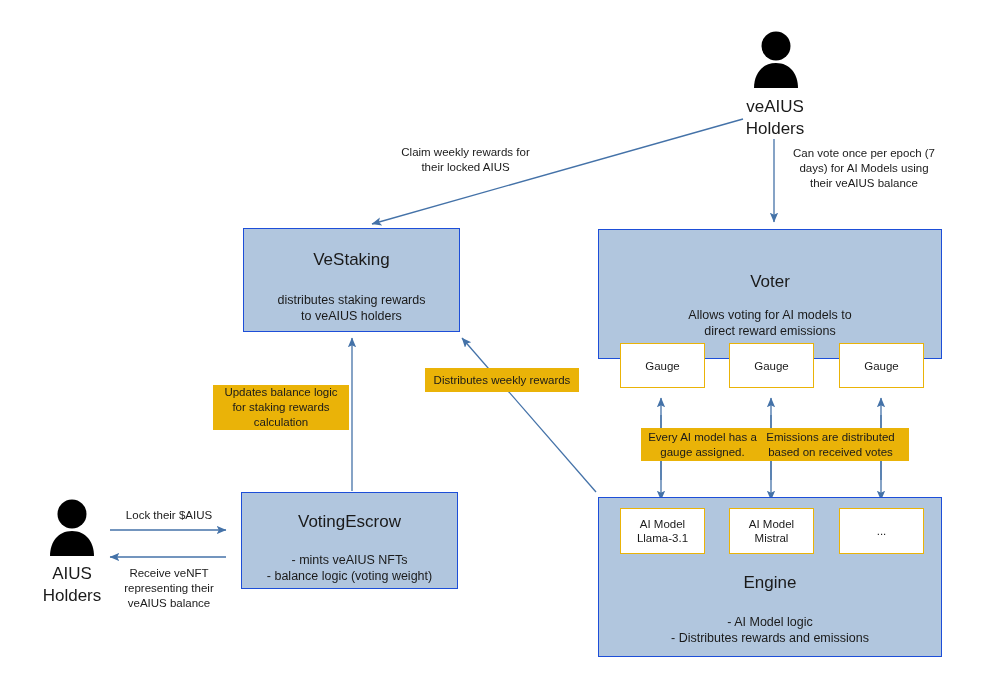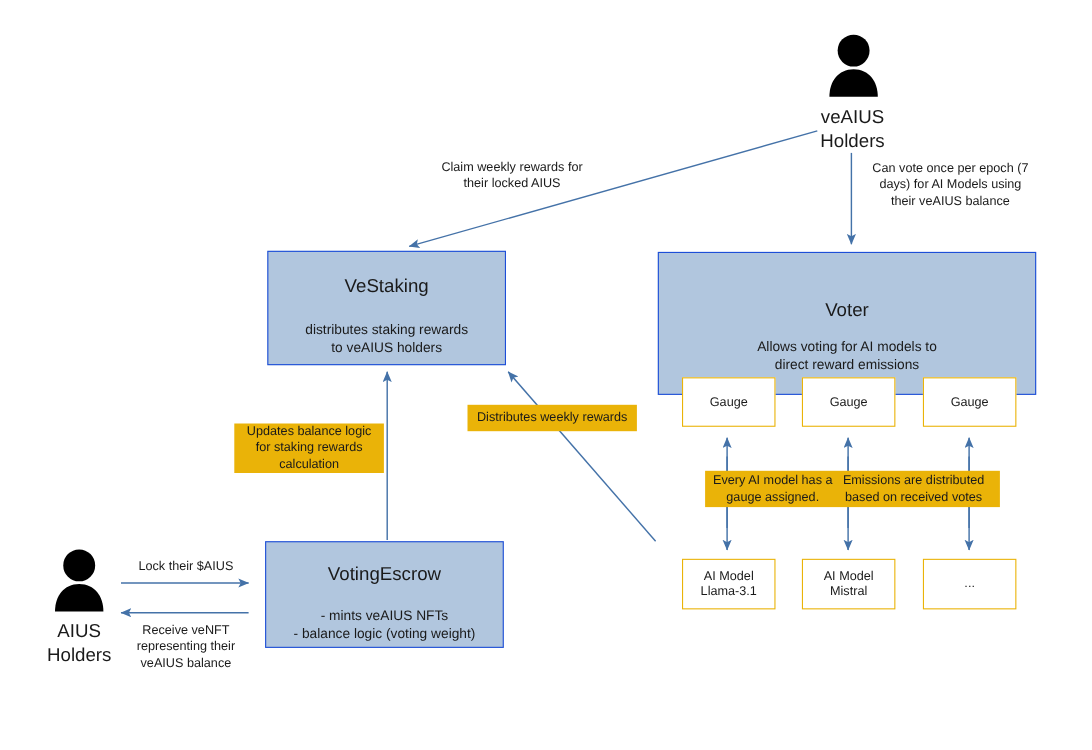--- a/index.html
+++ b/index.html
@@ -218,20 +218,27 @@
   </div>
 
   <div class="box-blue" style="left:241px; top:492px; width:217px; height:97px;">
     <div class="box-title" style="margin-top:19px;">VotingEscrow</div>
     <div class="box-sub" style="margin-top:20px;">
       <div>- mints veAIUS NFTs</div>
       <div>- balance logic (voting weight)</div>
     </div>
   </div>
 
+  <div class="box-blue" style="left:598px; top:497px; width:344px; height:160px;">
+    <div class="box-title" style="margin-top:75px;">Engine</div>
+    <div class="box-sub" style="margin-top:21px;">
+      <div>- AI Model logic</div>
+      <div>- Distributes rewards and emissions</div>
+    </div>
+  </div>
 
   <div class="box-white" style="left:620px; top:508px; width:85px; height:46px;">
     <span class="small-label">AI Model</span>
     <span class="small-label">Llama-3.1</span>
   </div>
   <div class="box-white" style="left:729px; top:508px; width:85px; height:46px;">
     <span class="small-label">AI Model</span>
     <span class="small-label">Mistral</span>
   </div>
   <div class="box-white" style="left:839px; top:508px; width:85px; height:46px;">

